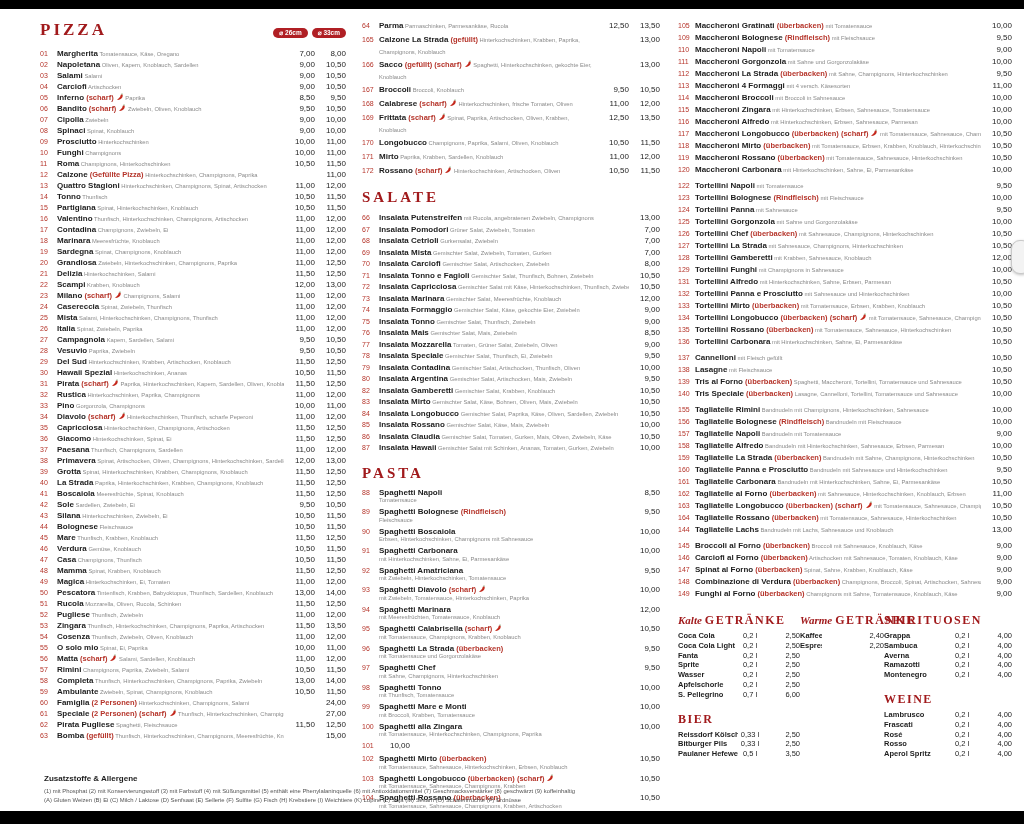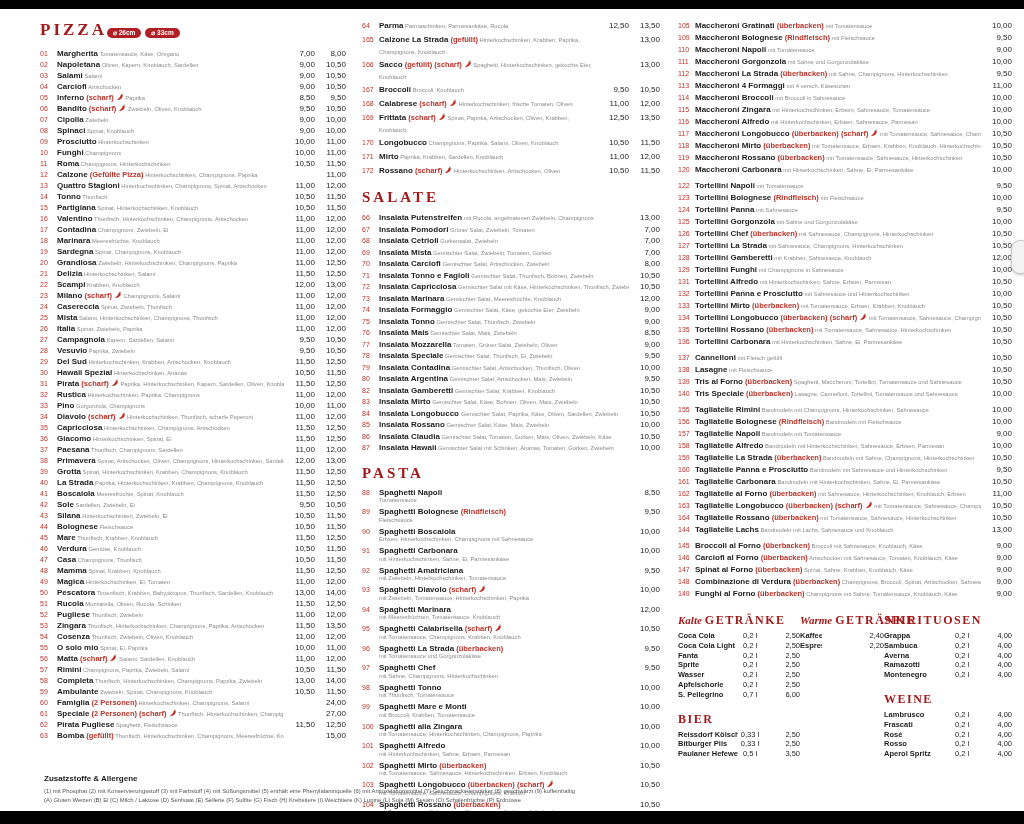--- a/index.html
+++ b/index.html
@@ -15,21 +15,21 @@
   .col1{left:40px;width:306px}
   .col2{left:362px;width:298px}
   .col3{left:678px;width:334px}
 
   .sect{font-family:"Liberation Serif",serif;color:#a11a1c;font-weight:700;letter-spacing:3px;font-size:17px;margin:0;display:inline-block}
   h2.sect{font-size:15px;display:block}
   .sect.small{font-size:12px;letter-spacing:1.5px}
   .script{font-family:"Liberation Serif",serif;font-style:italic;color:#a11a1c;font-size:11px;font-weight:700;margin-right:3px}
   .mt{margin:11px 0 6px}
 
-  .title-row{display:flex;align-items:flex-end;margin-bottom:8px}
+  .title-row{display:flex;align-items:flex-end;justify-content:space-between;margin-bottom:8px}
   .badges{display:flex;gap:4px;padding-bottom:2px}
   .pill{background:#b01f24;color:#fff;font-size:6.5px;font-weight:700;padding:2px 6px;border-radius:8px;line-height:1}
 
   .list{width:100%}
   .grp{margin-bottom:4px}
   .mrow{display:flex;align-items:baseline}
   .lh11 .mrow{height:11px;line-height:11px}
   .lh115 .mrow{height:11.5px;line-height:11.5px}
   .lh12 .mrow{height:12px;line-height:12px}
   .lh13 .mrow{min-height:13px;line-height:12px;margin-bottom:1px}
@@ -726,21 +726,20 @@
           <div class="main"><span class="nm">Spaghetti Mare e Monti</span><span class="desc block">mit Broccoli, Krabben, Tomatensauce</span></div>
           <span class="p">10,00</span>
         </div>
         <div class="mrow stack">
           <span class="num">100</span>
           <div class="main"><span class="nm">Spaghetti alla Zingara</span><span class="desc block">mit Tomatensauce, Hinterkochschinken, Champignons, Paprika</span></div>
           <span class="p">10,00</span>
         </div>
         <div class="mrow stack">
           <span class="num">101</span>
-          <div class="main"><span class="nm">Spaghetti Alfredo</span><span class="desc block">mit Hinterkochschinken, Sahne, Erbsen, Parmesan</span></div>
           <span class="p">10,00</span>
         </div>
         <div class="mrow stack">
           <span class="num">102</span>
           <div class="main"><span class="nm">Spaghetti Mirto</span><span class="tag"> (überbacken)</span><span class="desc block">mit Tomatensauce, Sahnesauce, Hinterkochschinken, Erbsen, Knoblauch</span></div>
           <span class="p">10,50</span>
         </div>
         <div class="mrow stack">
           <span class="num">103</span>
           <div class="main"><span class="nm">Spaghetti Longobucco</span><span class="tag"> (überbacken) (scharf)</span><span class="chili"><svg viewBox="0 0 16 16" width="8" height="8" aria-hidden="true">

